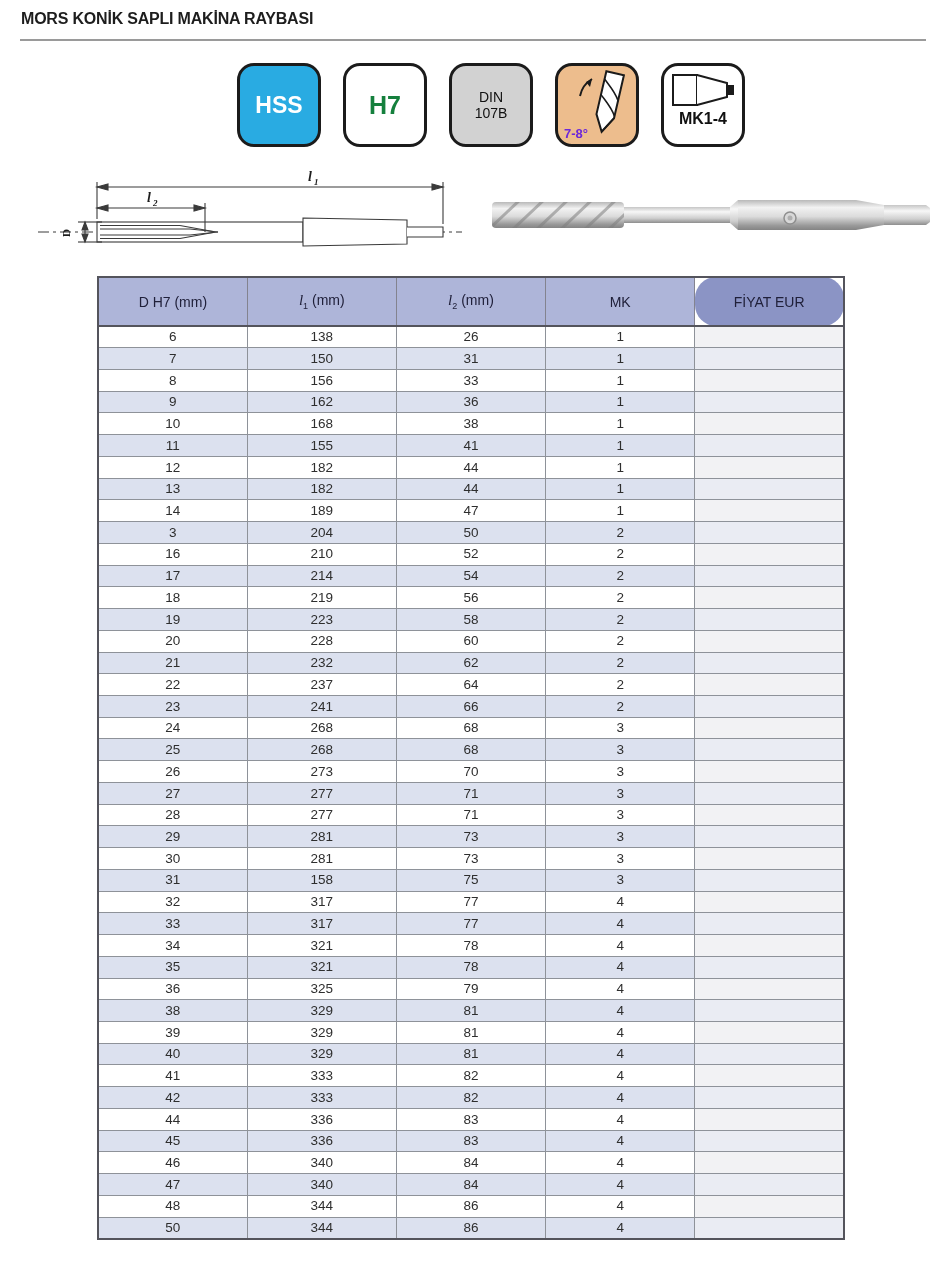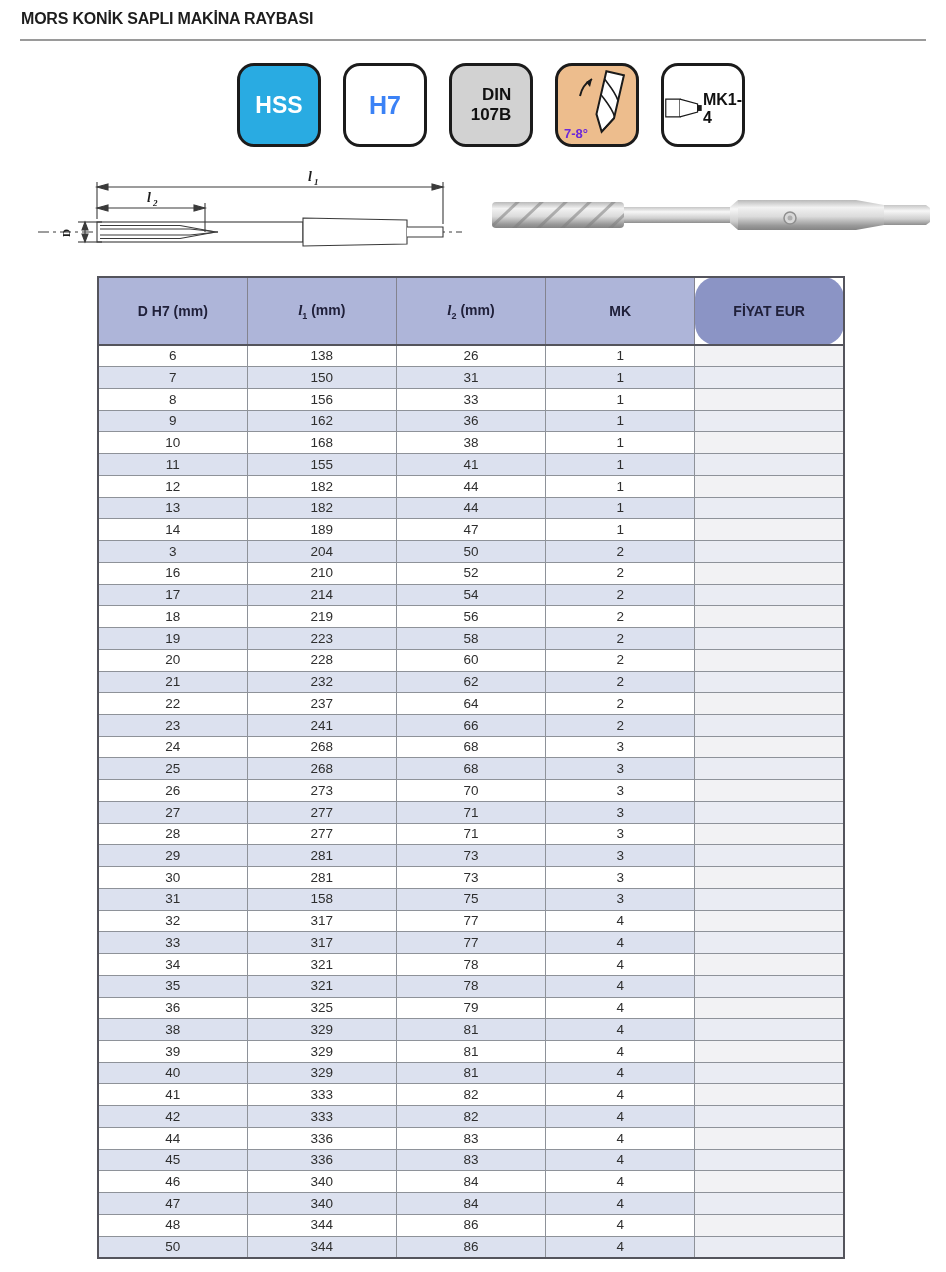--- a/index.html
+++ b/index.html
@@ -24,45 +24,45 @@
 
   
   .badges { position:absolute; left:237px; top:63px; display:flex; gap:22px; }
   .badge {
     width:84px; height:84px;
     border:3px solid #1b1b1b; border-radius:17px;
     display:flex; align-items:center; justify-content:center;
     background:#fff; position:relative; overflow:hidden;
   }
   .badge-hss { background:#29abe2; color:#ffffff; font-size:23px; font-weight:bold; }
-  .badge-h7  { color:#3b82f6; font-size:25px; font-weight:bold; }
-  .badge-din { background:#d2d2d2; color:#111111; font-size:17px; font-weight:bold;
-               text-align:right; line-height:1.15; }
+  .badge-h7  { color:#15803d; font-size:25px; font-weight:bold; }
+  .badge-din { background:#d2d2d2; color:#111111; font-size:14px; font-weight:normal;
+               text-align:center; line-height:1.15; }
   .badge-angle { background:#edbd8d; }
   .badge-angle .deg-label {
     position:absolute; left:6px; bottom:3px;
     font-size:13px; font-weight:bold; color:#6d28d9;
   }
-  .badge-mk { flex-direction:row; justify-content:flex-start; padding-top:6px; }
+  .badge-mk { flex-direction:column; justify-content:flex-start; padding-top:6px; }
   .badge-mk .mk-label { font-size:16px; font-weight:bold; color:#111111; margin-top:2px; }
 
   
   .tech-drawing { position:absolute; left:30px; top:162px; }
   .photo { position:absolute; left:488px; top:172px; }
 
   
   .spec-table {
     position:absolute; left:97px; top:276px; width:748px;
     border-collapse:collapse; table-layout:fixed;
     font-size:13.5px; color:#2e2e2e;
     border:2px solid #54545c;
   }
   .spec-table th {
-    height:68px; background:#aeb5d9; color:#20203a;
-    font-size:14px; font-weight:bold;
+    height:49px; background:#aeb5d9; color:#20203a;
+    font-size:14px; font-weight:normal;
     border:1px solid #83838f; border-bottom:2px solid #54545c;
     text-align:center; padding:0;
   }
   .spec-table th.price-h { background:#8b94c5;border-radius:21px; }
   .spec-table th sub { font-size:9px; }
   .spec-table th .dim-var { font-style:italic; font-family:"Liberation Serif", serif; font-size:15px; }
   .spec-table td {
     height:21.74px; text-align:center;
     border:1px solid #8e9299; padding:0; line-height:1;
     background:#ffffff;

